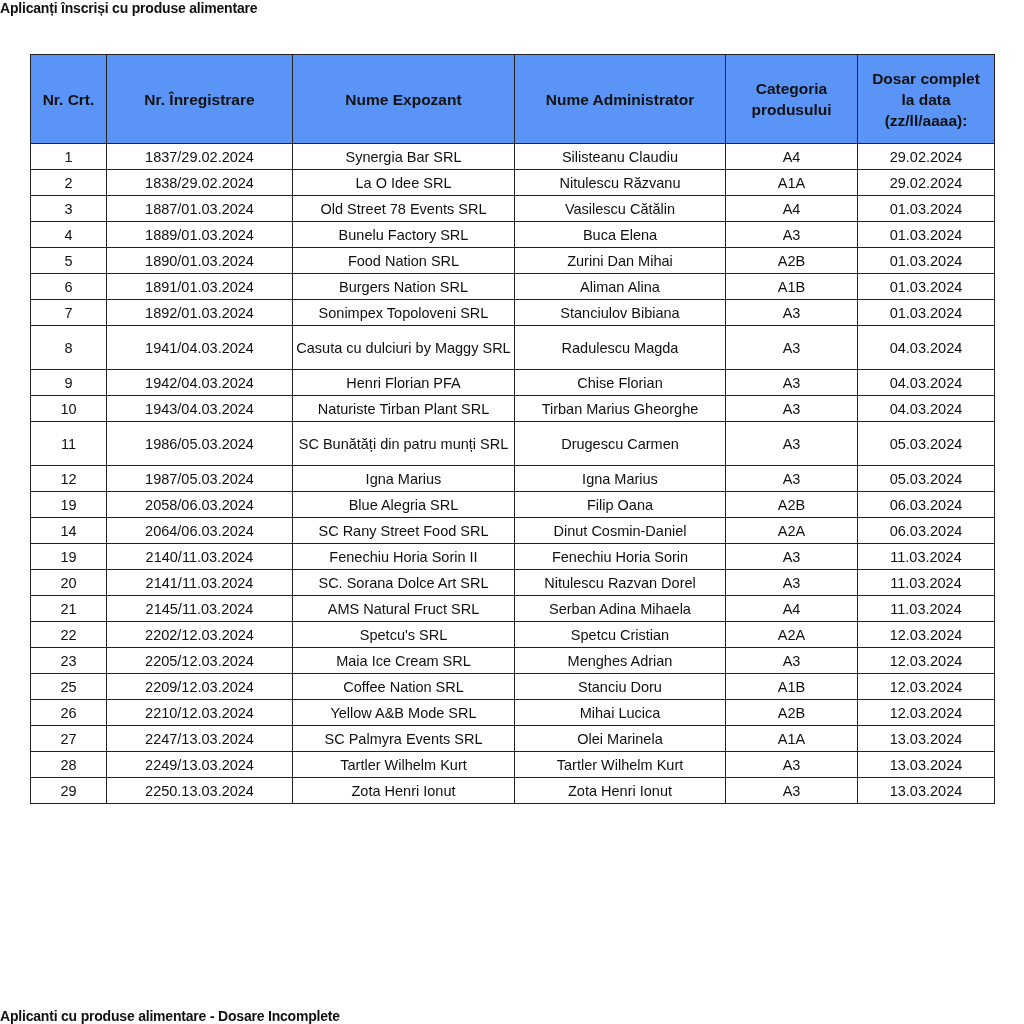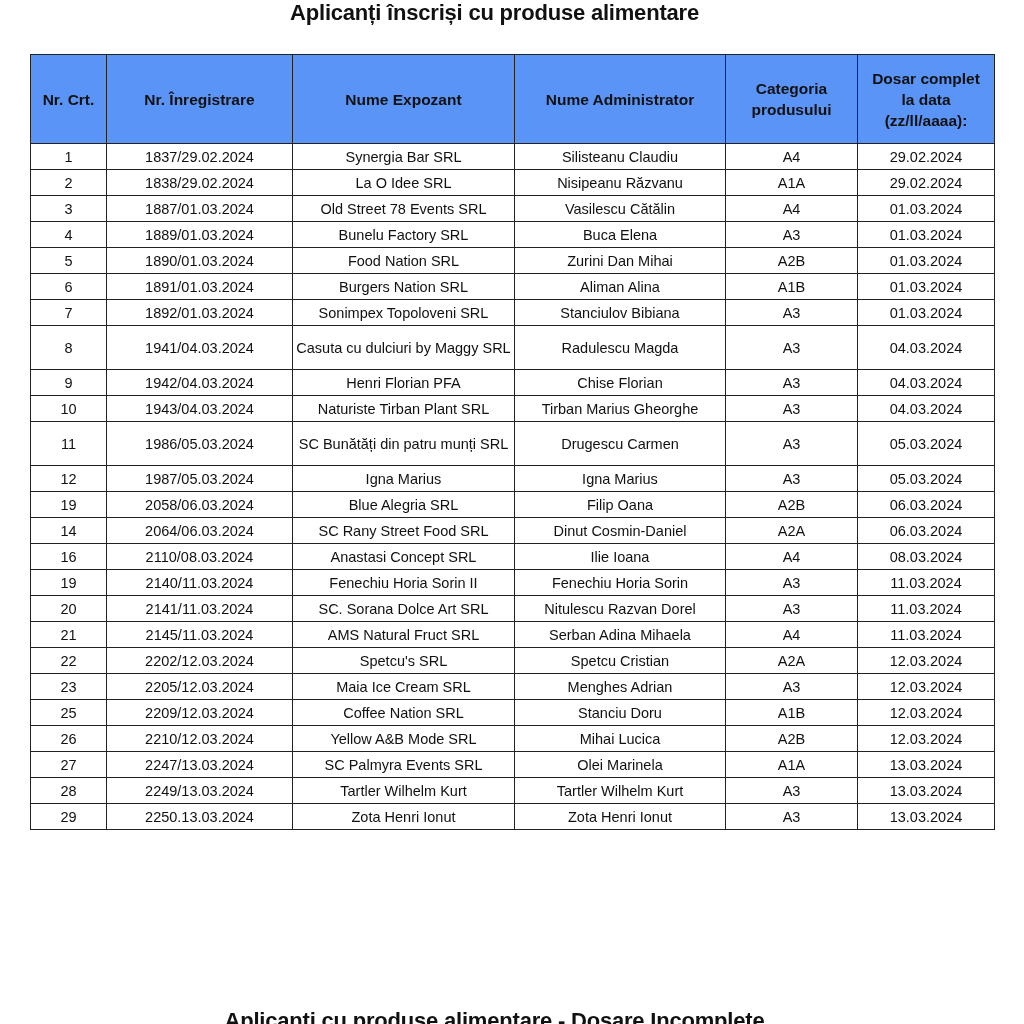--- a/index.html
+++ b/index.html
@@ -1,22 +1,22 @@
 <!DOCTYPE html>
 <html><head>
 <meta charset="utf-8">
 <style>
   html, body { margin: 0; padding: 0; background: #ffffff; }
   body {
     width: 1024px; height: 1024px; overflow: hidden; position: relative;
     font-family: "Liberation Sans", "DejaVu Sans", sans-serif; color: #111;
   }
   .title {
-    position: absolute; left: 0; width: 989px; text-align: center;
-    font-weight: bold; font-size: 22px; letter-spacing: -0.2px;
+    position: absolute; left: 0; width: 989px; text-align: left;
+    font-weight: bold; font-size: 14px; letter-spacing: -0.2px;
   }
   .title.top { top: 0px; }
   .title.bottom { top: 1008px; }
   table {
     position: absolute; left: 30px; top: 54px;
     border-collapse: collapse; table-layout: fixed; width: 965px;
     font-size: 14.5px;
   }
   th, td {
     border: 1.5px solid #222; text-align: center; vertical-align: middle;
@@ -60,21 +60,21 @@
         <td>1837/29.02.2024</td>
         <td class="wrap">Synergia Bar SRL</td>
         <td>Silisteanu Claudiu</td>
         <td>A4</td>
         <td>29.02.2024</td>
       </tr>
       <tr>
         <td>2</td>
         <td>1838/29.02.2024</td>
         <td class="wrap">La O Idee SRL</td>
-        <td>Nisipeanu Răzvanu</td>
+        <td>Nitulescu Răzvanu</td>
         <td>A1A</td>
         <td>29.02.2024</td>
       </tr>
       <tr>
         <td>3</td>
         <td>1887/01.03.2024</td>
         <td class="wrap">Old Street 78 Events SRL</td>
         <td>Vasilescu Cătălin</td>
         <td>A4</td>
         <td>01.03.2024</td>
@@ -161,28 +161,20 @@
       </tr>
       <tr>
         <td>14</td>
         <td>2064/06.03.2024</td>
         <td class="wrap">SC Rany Street Food SRL</td>
         <td>Dinut Cosmin-Daniel</td>
         <td>A2A</td>
         <td>06.03.2024</td>
       </tr>
       <tr>
-        <td>16</td>
-        <td>2110/08.03.2024</td>
-        <td class="wrap">Anastasi Concept SRL</td>
-        <td>Ilie Ioana</td>
-        <td>A4</td>
-        <td>08.03.2024</td>
-      </tr>
-      <tr>
         <td>19</td>
         <td>2140/11.03.2024</td>
         <td class="wrap">Fenechiu Horia Sorin II</td>
         <td>Fenechiu Horia Sorin</td>
         <td>A3</td>
         <td>11.03.2024</td>
       </tr>
       <tr>
         <td>20</td>
         <td>2141/11.03.2024</td>

